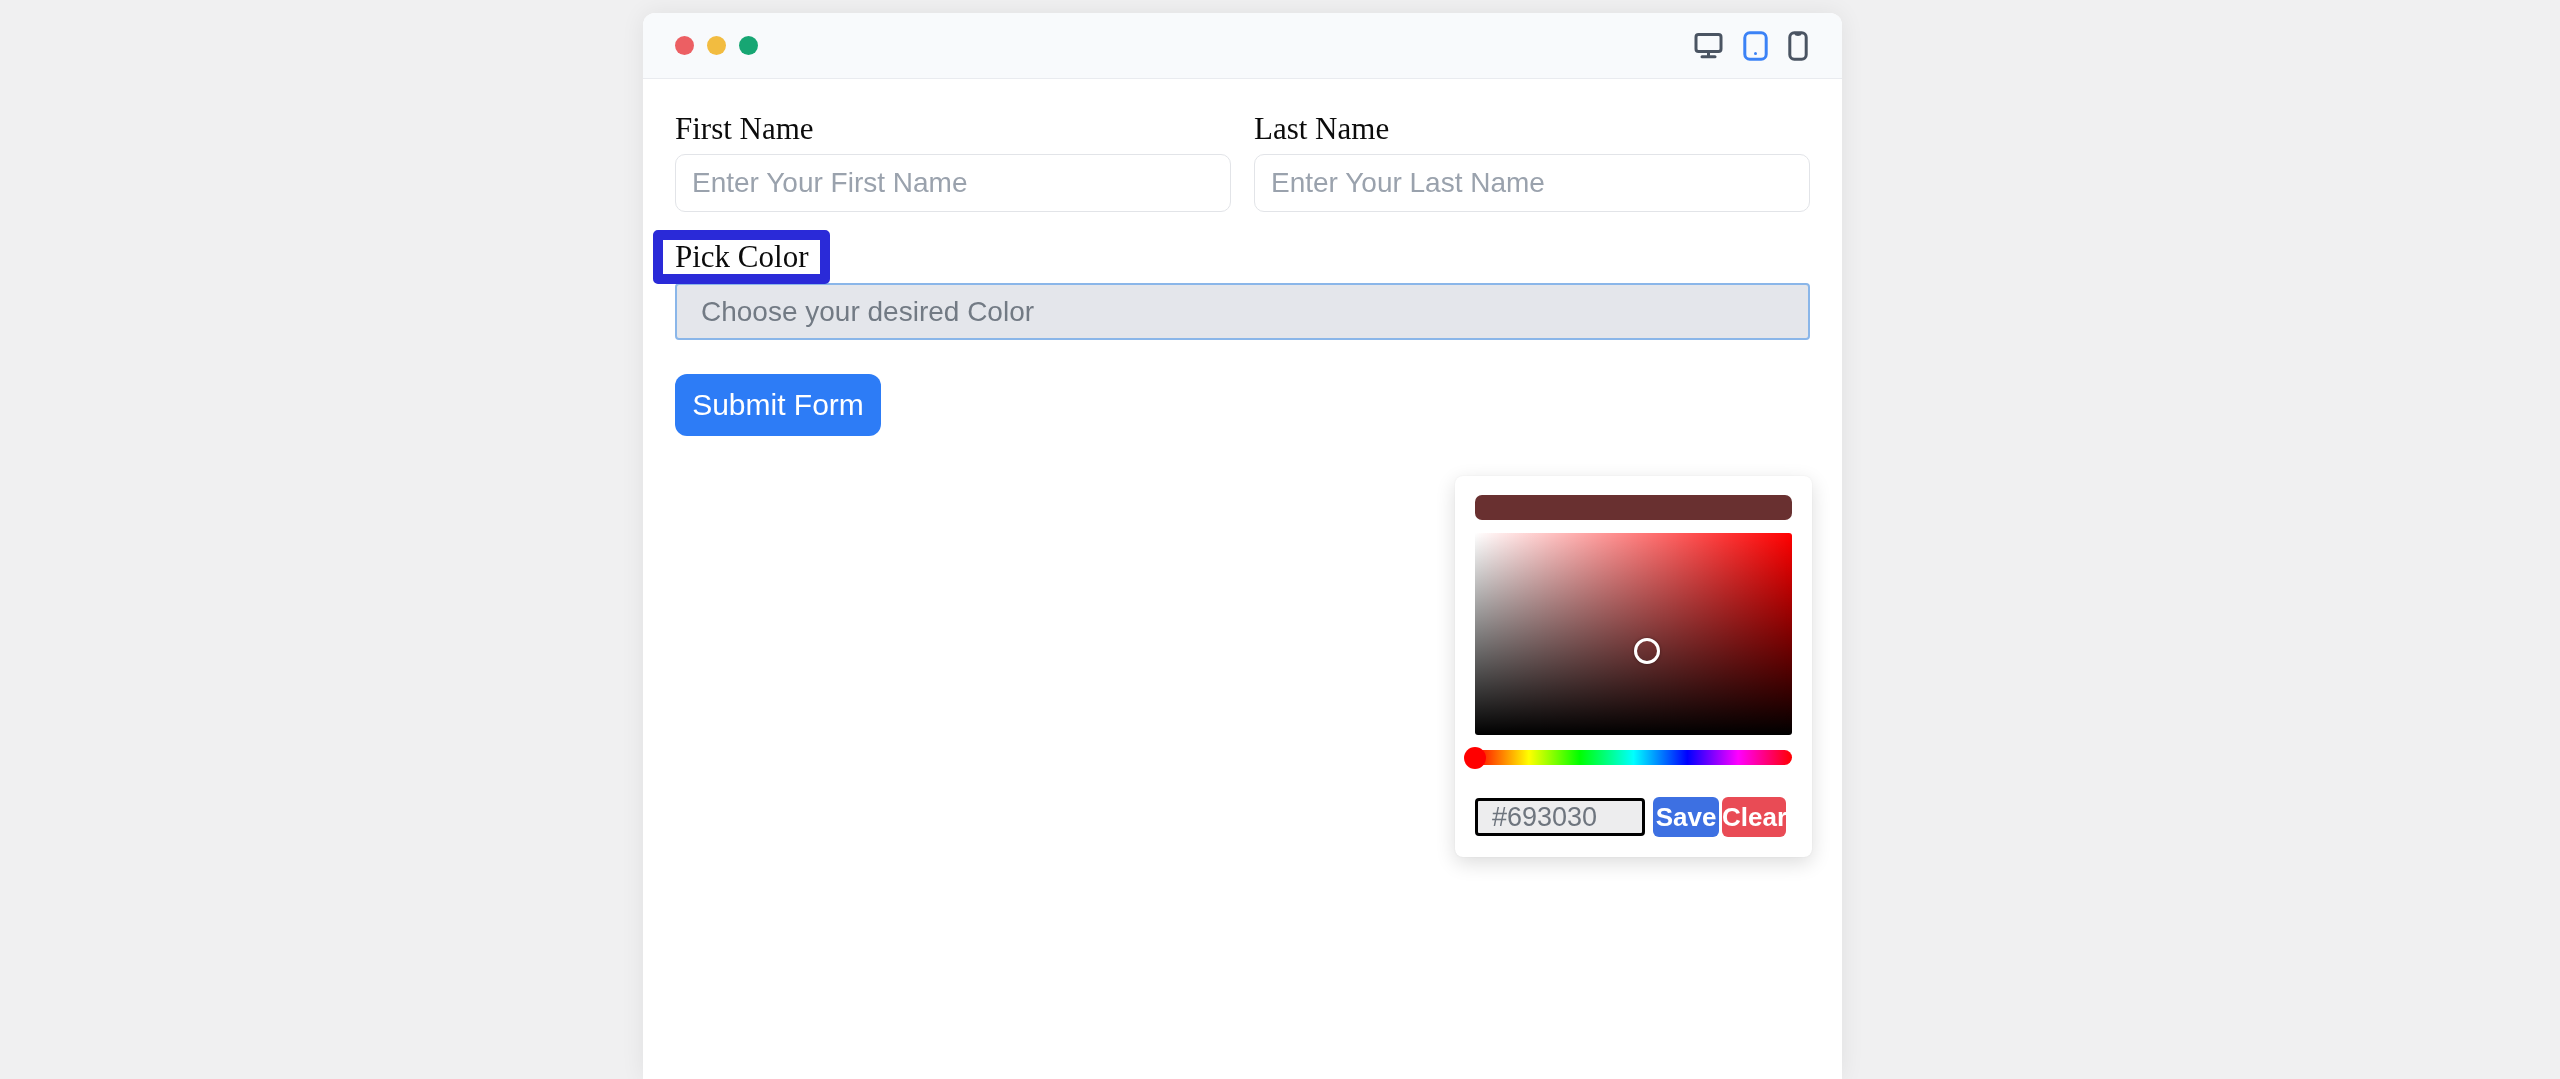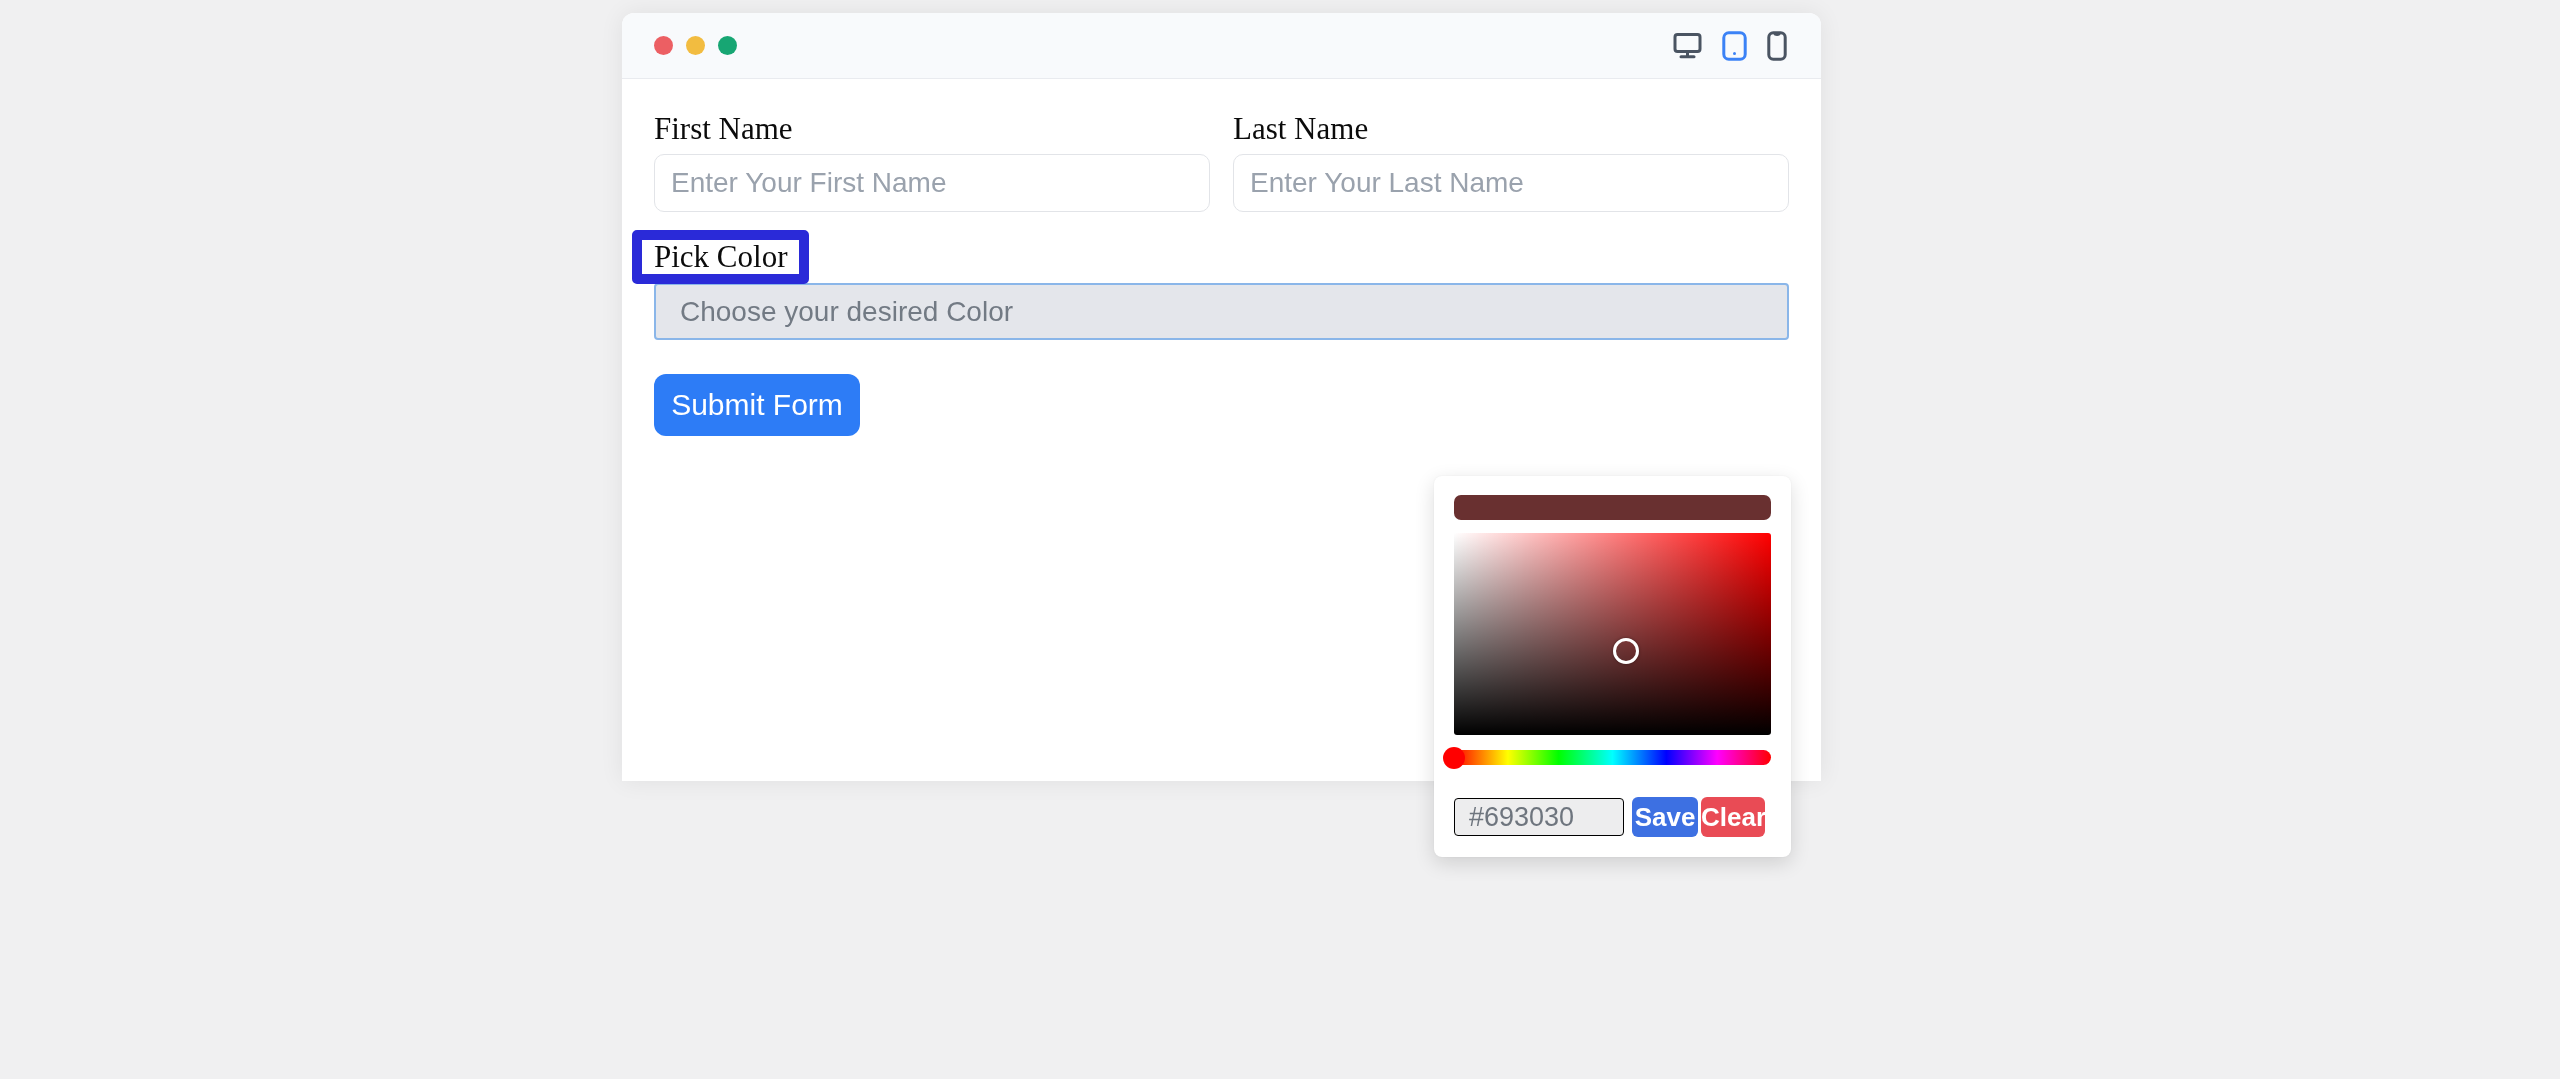--- a/index.html
+++ b/index.html
@@ -1,19 +1,19 @@
 <!DOCTYPE html>
 <html style="--accent-blue: #2d7cf6; --save-blue: #3d70e2; --clear-red: #e94b55; --highlight-blue: #2a2ad8; --selected-color: #693030; --traffic-red: #ec5f63; --traffic-yellow: #f2bc40; --traffic-green: #17a673; --device-active-blue: #3b82f6; --device-inactive-gray: #4a5462; --hue-thumb-red: #ff0000;"><head>
 <meta charset="utf-8">
 <style>
   * { margin:0; padding:0; box-sizing:border-box; }
   html,body { width:2560px; height:1079px; background:#f0f0f1; overflow:hidden;
               font-family:"Liberation Sans", sans-serif; }
 
-  .window { position:absolute; left:622px; top:13px; width:1199px; height:768px;
+  .window { position:absolute; left:643px; top:13px; width:1199px; height:1066px;
             background:#ffffff; border-radius:12px 12px 0 0;
             box-shadow:0 0 24px rgba(0,0,0,0.07); }
 
   
   .titlebar { height:66px; background:#f8fafc; border-bottom:1px solid #e9ebef;
               border-radius:12px 12px 0 0; display:flex; align-items:center;
               padding:0 34px 0 32px; }
   .dots { display:flex; gap:13px; }
   .dot { width:19px; height:19px; border-radius:50%; }
   .dot.red    { background:var(--traffic-red,#ec5f63); }
@@ -59,21 +59,21 @@
   .sat-cursor { position:absolute; left:159px; top:105px; width:26px; height:26px;
                 border:3px solid #fff; border-radius:50%;
                 box-shadow:0 0 3px rgba(0,0,0,0.4); cursor:grab; }
   .hue-track { position:relative; margin-top:15px; width:100%; height:15px; border-radius:8px;
                background:linear-gradient(to right,#ff0000 0%,#ffff00 17%,#00ff00 33%,
                           #00ffff 50%,#0000ff 67%,#ff00ff 83%,#ff0000 100%); cursor:pointer; }
   .hue-thumb { position:absolute; left:-11px; top:50%; transform:translateY(-50%);
                width:22px; height:22px; border-radius:50%;
                background:var(--hue-thumb-red,#ff0000); cursor:grab; }
   .picker-row { margin-top:32px; display:flex; align-items:center; }
-  .hex-input { width:170px; height:38px; background:#ededee; border:1px solid #000000;
+  .hex-input { width:170px; height:38px; background:#ededee; border:3px solid #000000;
                border-radius:4px; padding:0 14px; font-size:27px; color:#6e757e; outline:none; }
   .save-btn { margin-left:8px; width:66px; height:40px; border:none; border-radius:6px;
               background:var(--save-blue,#3d70e2); color:#fff; font-size:26px;
               font-weight:bold; cursor:pointer; }
   .clear-btn { margin-left:3px; width:64px; height:40px; border:none; border-radius:6px;
                background:var(--clear-red,#e94b55); color:#fff; font-size:26px;
                font-weight:bold; cursor:pointer;text-align:center; }
 
   svg { display:block; }
 </style>

